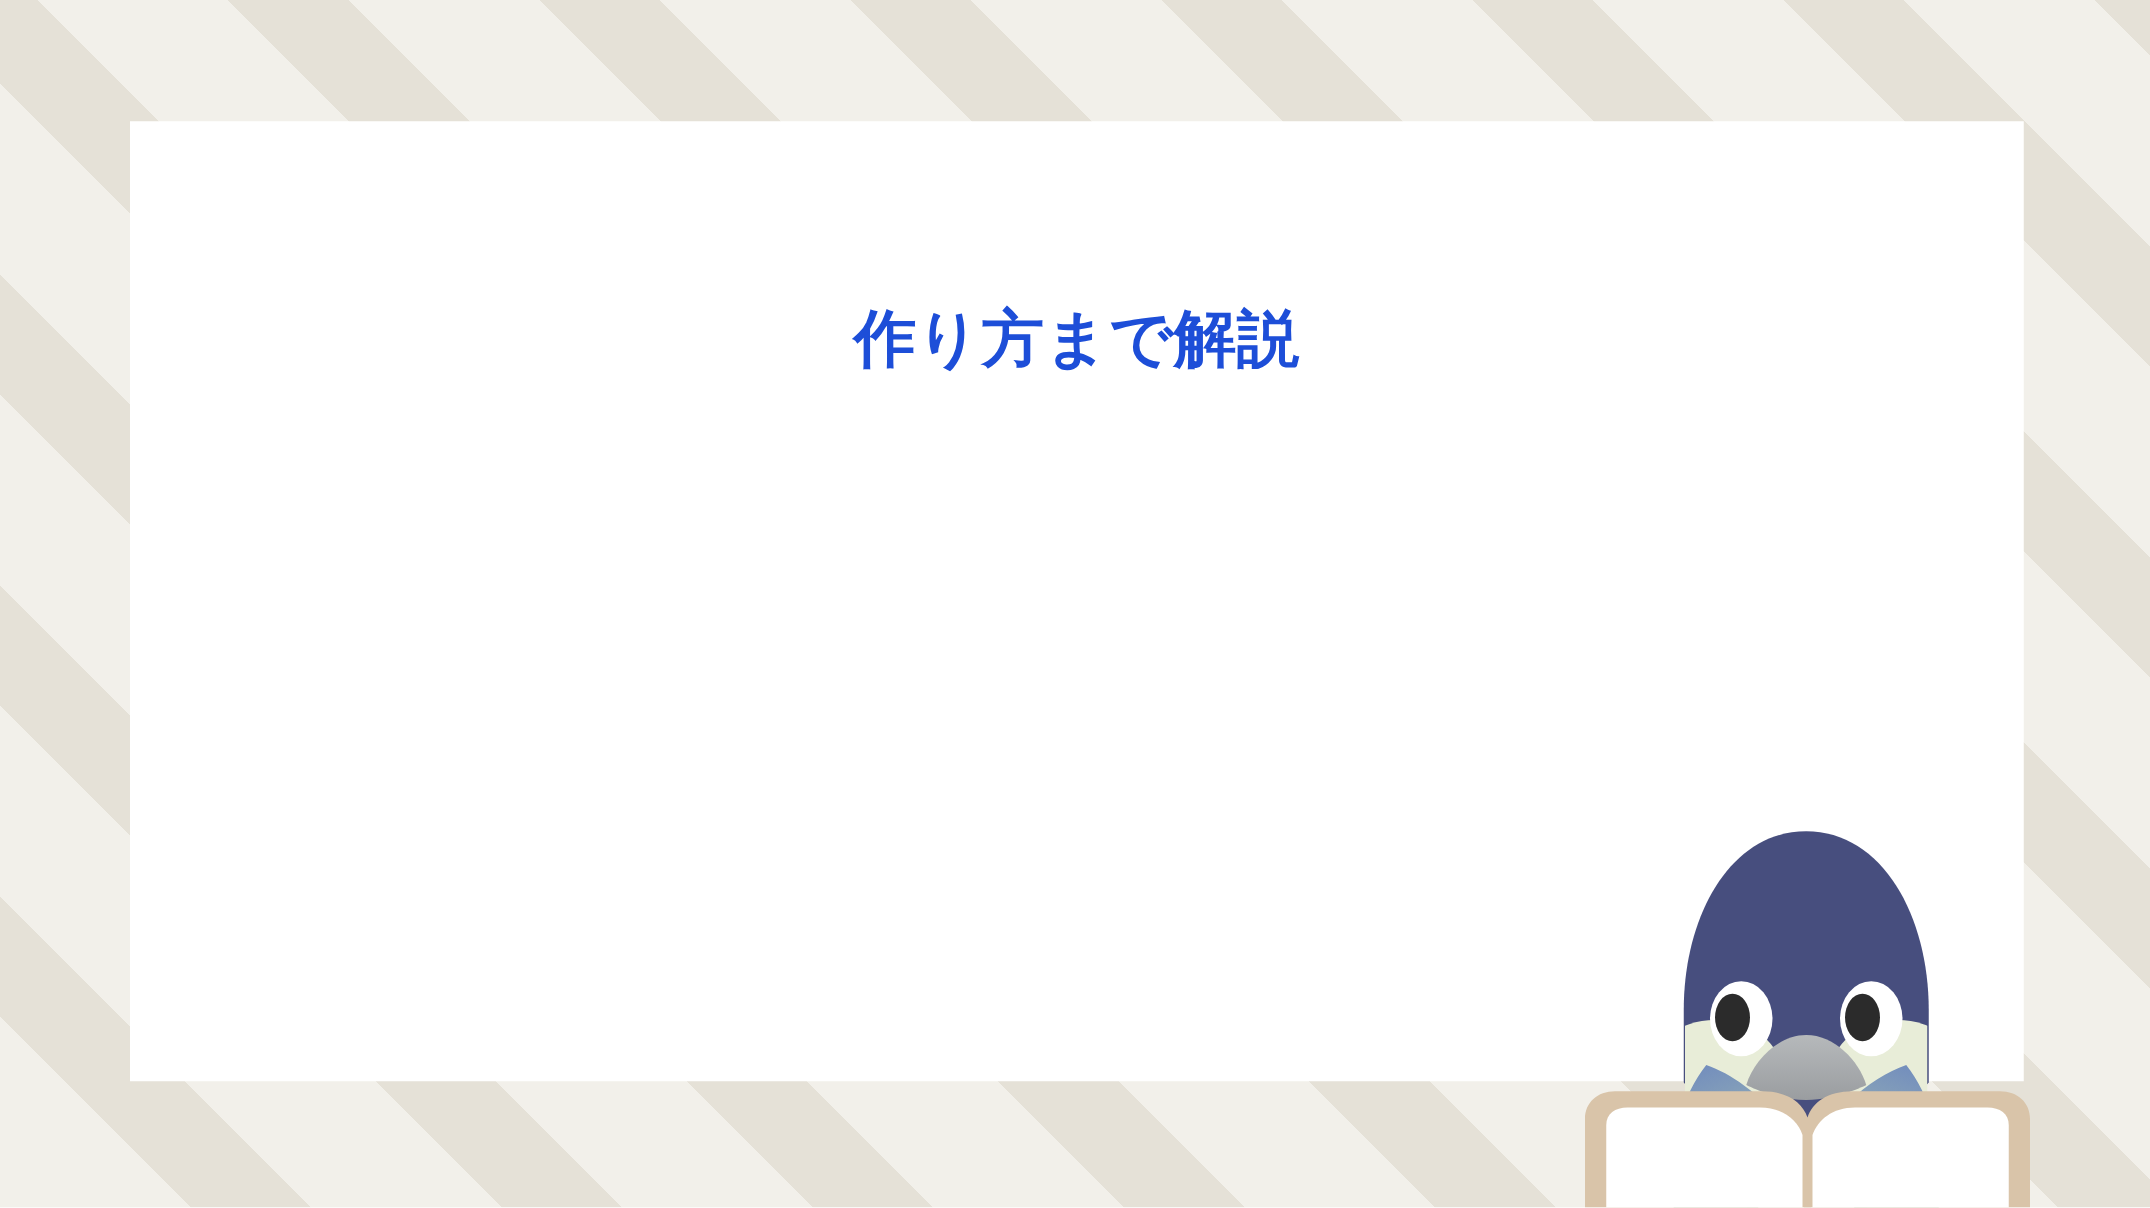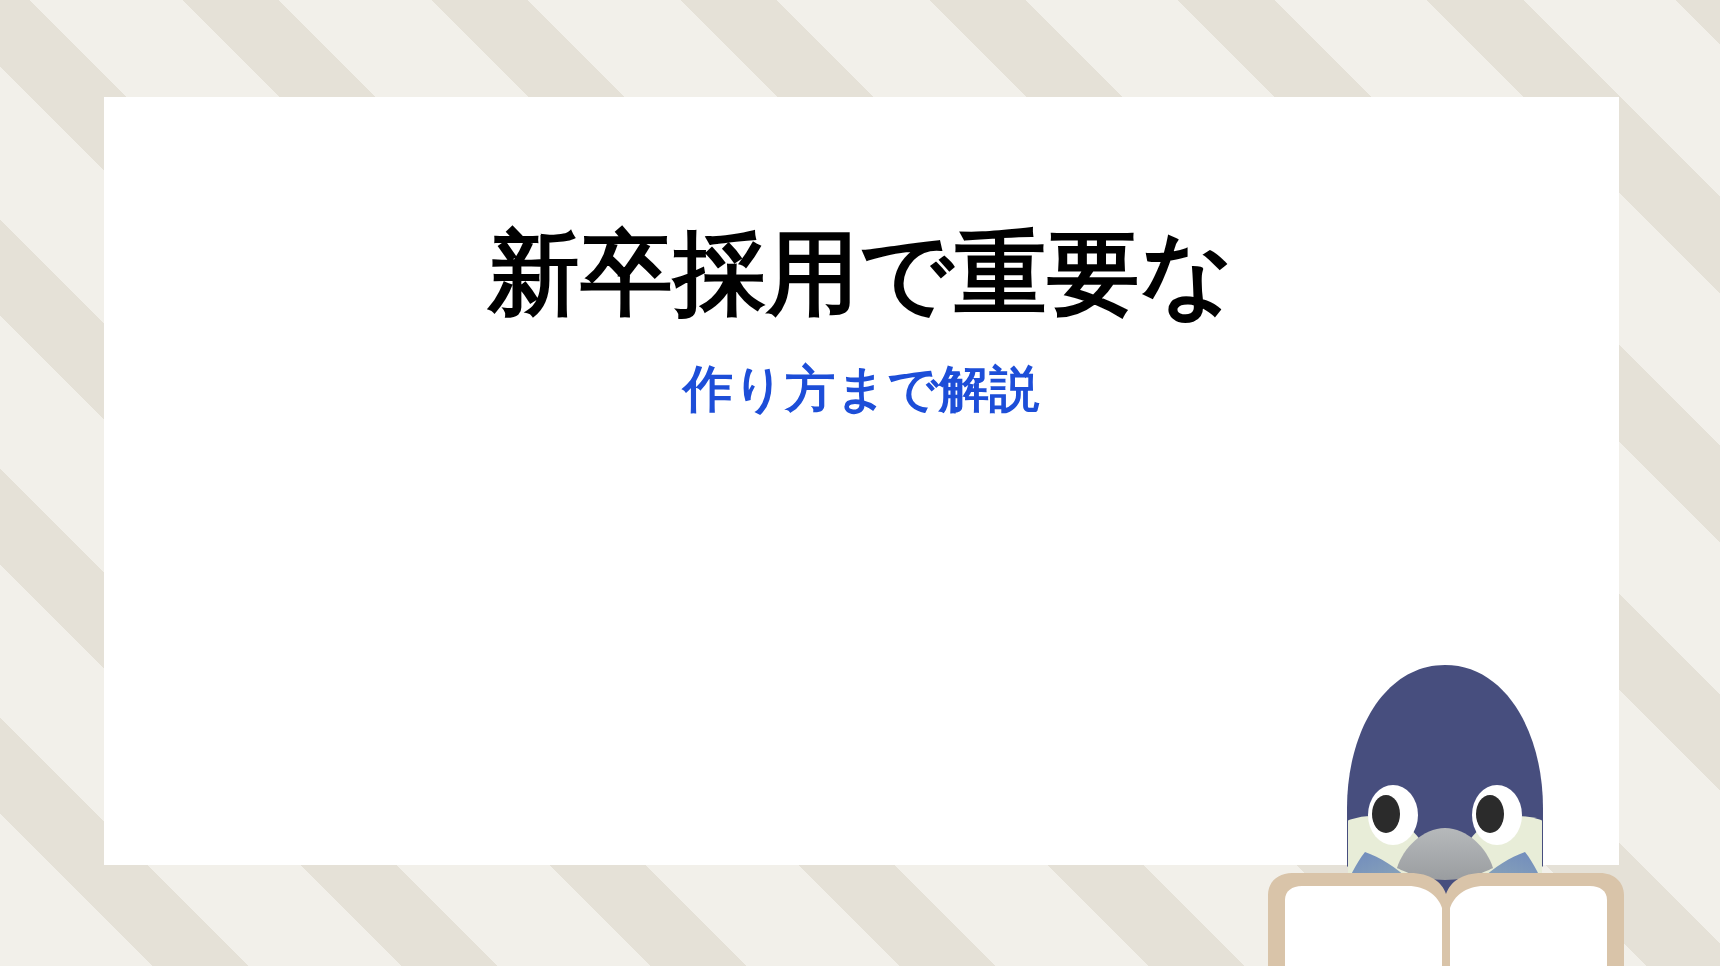--- a/index.html
+++ b/index.html
@@ -95,21 +95,20 @@
 </head>
 <body>
 
 <div id="canvas">
 
   <div id="stripes"></div>
 
   <div id="card"></div>
 
   <div id="text-block">
-    <div class="title-line">新卒採用で重要な</div>
     <div id="subtitle">作り方まで解説</div>
   </div>
 
   <div id="mascot">
     <svg width="660" height="420" viewBox="0 0 660 420" xmlns="http://www.w3.org/2000/svg">
       <defs>
         <linearGradient id="wingGrad" x1="0" y1="0" x2="0.35" y2="1">
           <stop offset="0%" stop-color="#6E89BE"></stop>
           <stop offset="55%" stop-color="#93AEB6"></stop>
           <stop offset="100%" stop-color="#AECBA6"></stop>

